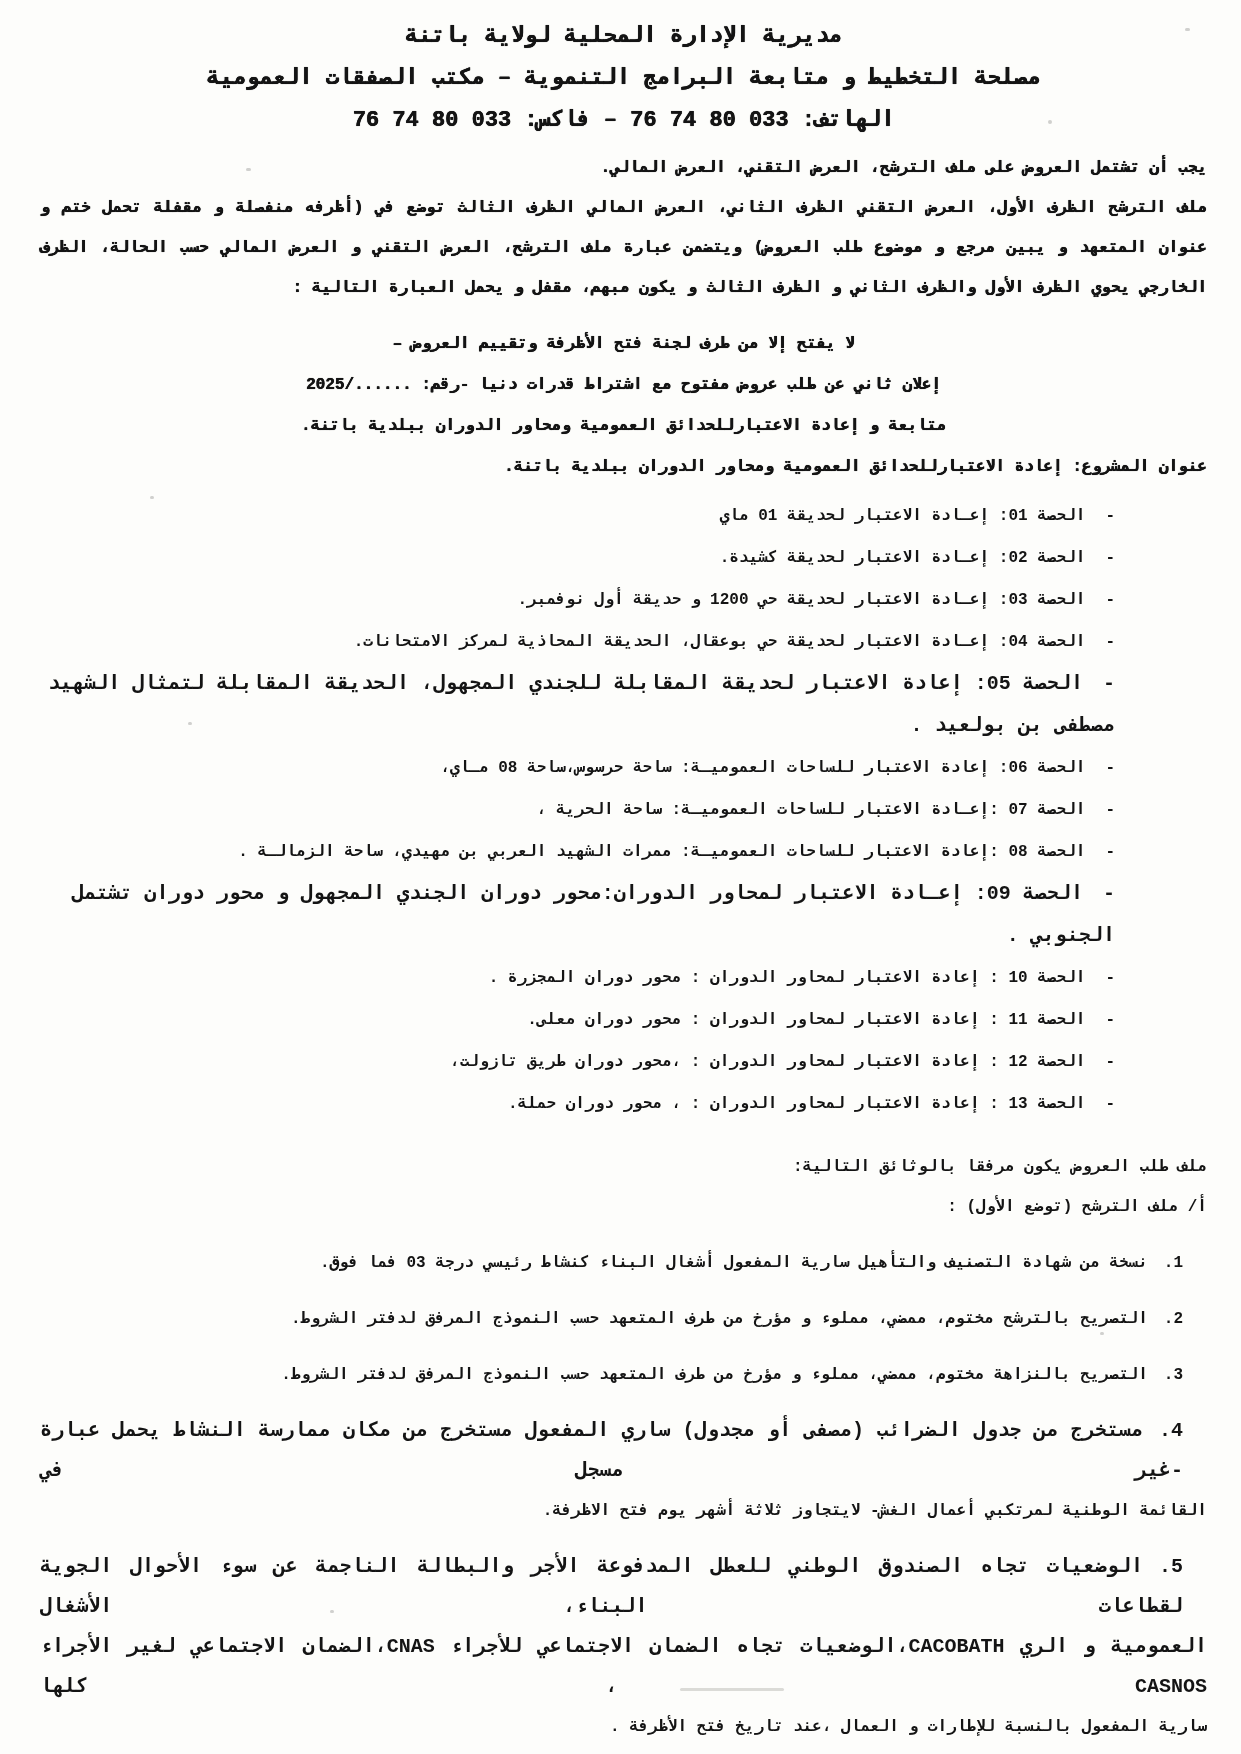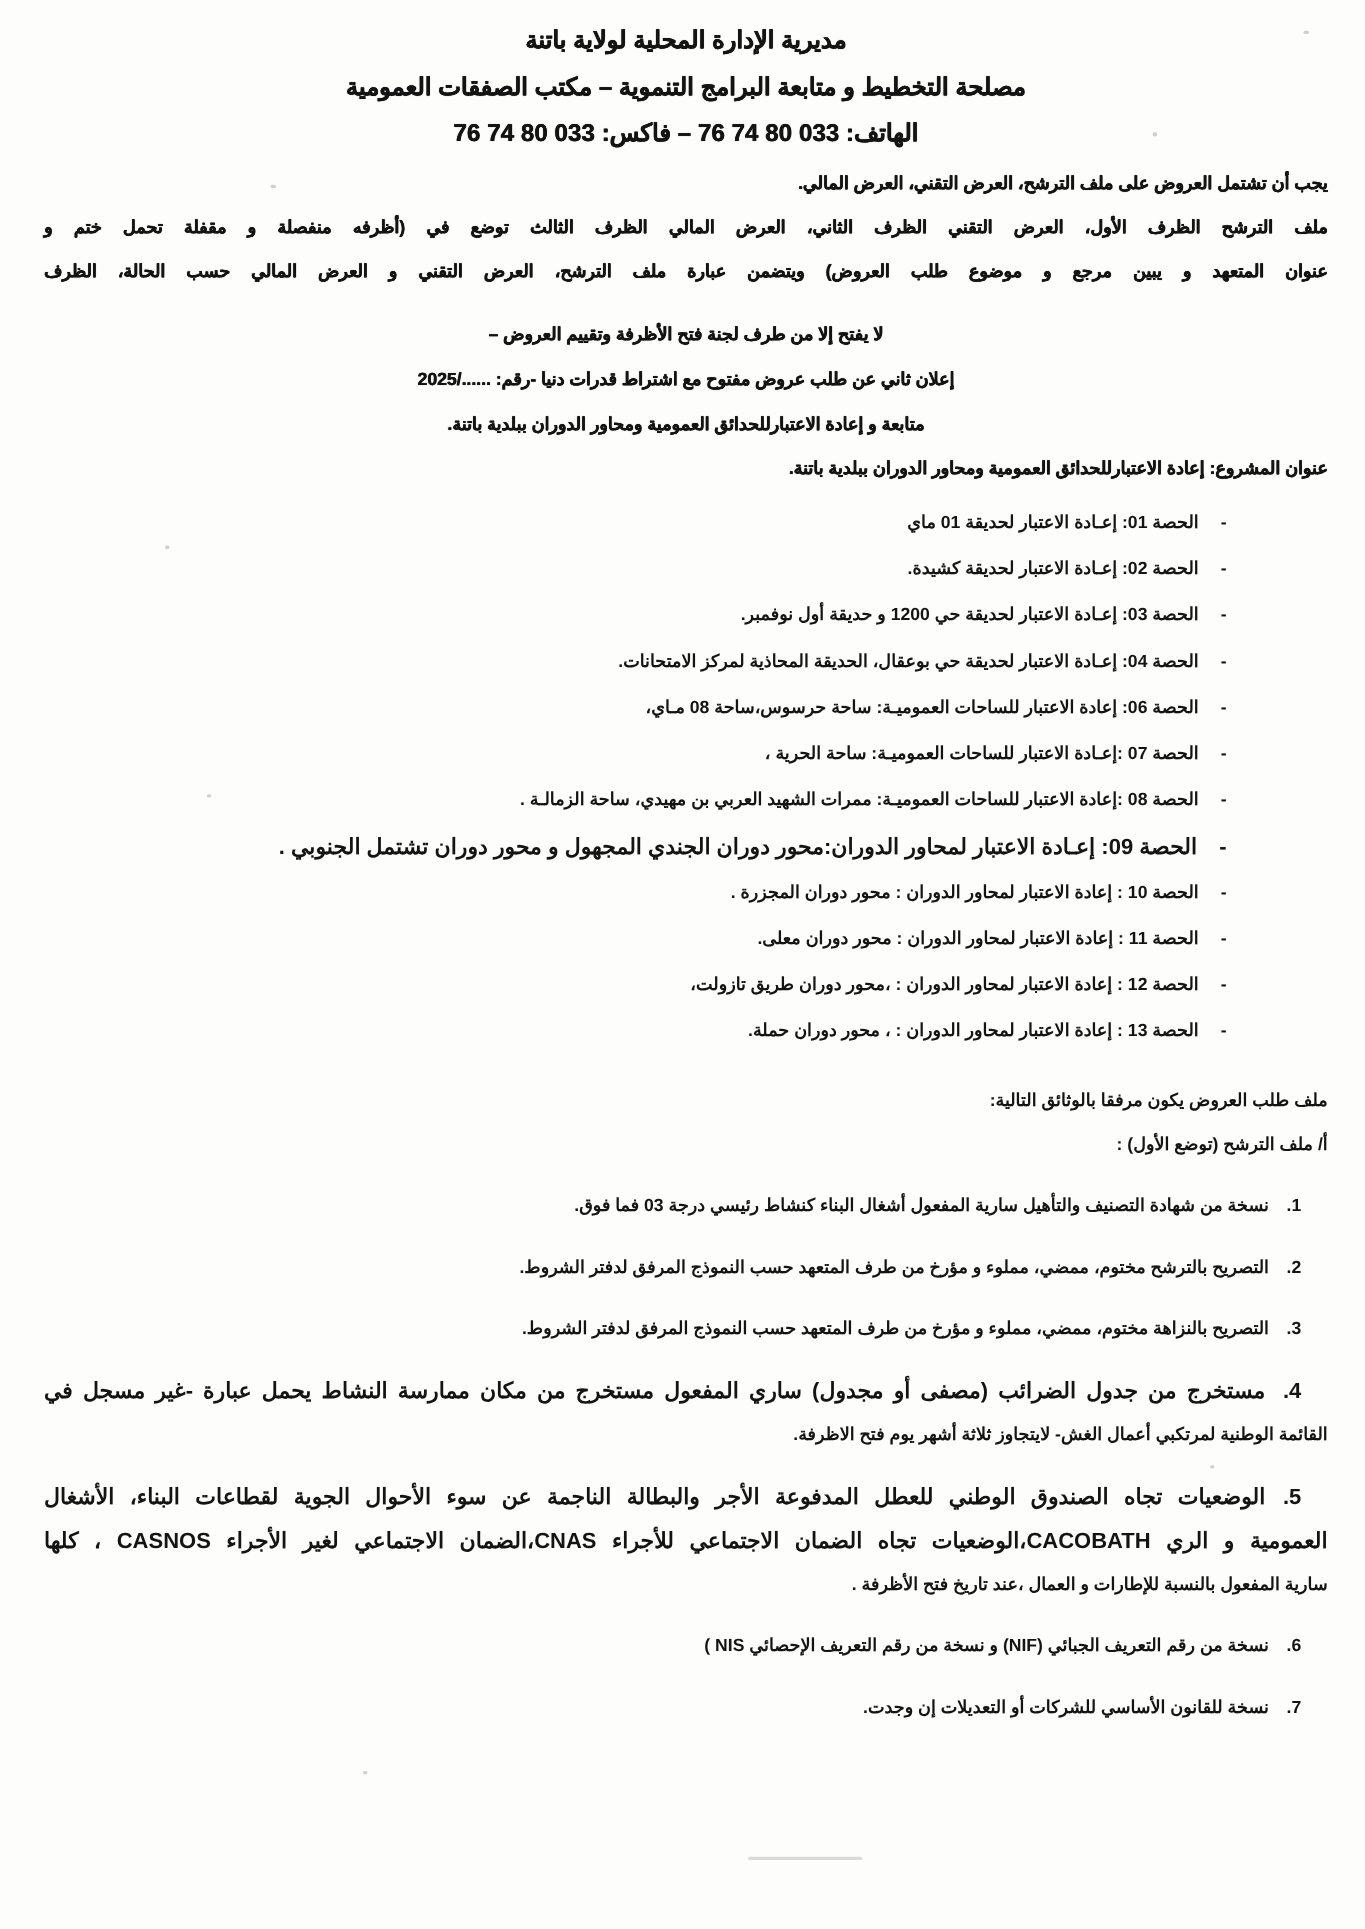--- a/index.html
+++ b/index.html
@@ -4,21 +4,21 @@
 <style>
   html,body{margin:0;padding:0;background:#e8e8e6;}
   .page{
     position:relative;
     width:1241px;height:1754px;
     margin:0 auto;
     background:#fdfdfb;
     overflow:hidden;
     box-sizing:border-box;
     padding:16px 34px 0 40px;
-    font-family:Liberation Sans, sans-serif;
+    font-family:Liberation Mono, monospace;
     color:#141414;
     direction:rtl;
   }
   .line{
     direction:rtl;
     text-align:right;
     font-size:16px;
     font-weight:700;
     line-height:40px;
     white-space:normal;
@@ -51,34 +51,36 @@
 
   <div class="line hdr xb">مديرية الإدارة المحلية لولاية باتنة</div>
   <div class="line hdr xb">مصلحة التخطيط و متابعة البرامج التنموية – مكتب الصفقات العمومية</div>
   <div class="line hdr xb">الهاتف: 033 80 74 76 – فاكس: 033 80 74 76</div>
 
   <div class="sp6"></div>
 
   <div class="line xb">يجب أن تشتمل العروض على ملف الترشح، العرض التقني، العرض المالي.</div>
   <div class="line just xb">ملف الترشح الظرف الأول، العرض التقني الظرف الثاني، العرض المالي الظرف الثالث توضع في (أظرفه منفصلة و مقفلة تحمل ختم و</div>
   <div class="line just xb">عنوان المتعهد و يبين مرجع و موضوع طلب العروض) ويتضمن عبارة ملف الترشح، العرض التقني و العرض المالي حسب الحالة، الظرف</div>
+  <div class="line xb">الخارجي يحوي الظرف الأول والظرف الثاني و الظرف الثالث و يكون مبهم، مقفل و يحمل العبارة التالية :</div>
 
   <div class="sp16"></div>
 
   <div class="line ctr xb">لا يفتح إلا من طرف لجنة فتح الأظرفة وتقييم العروض –</div>
   <div class="line ctr xb">إعلان ثاني عن طلب عروض مفتوح مع اشتراط قدرات دنيا -رقم: ....../2025</div>
   <div class="line ctr xb">متابعة و إعادة الاعتبارللحدائق العمومية ومحاور الدوران ببلدية باتنة.</div>
   <div class="line xb">عنوان المشروع: إعادة الاعتبارللحدائق العمومية ومحاور الدوران ببلدية باتنة.</div>
 
   <div class="sp8"></div>
 
   <div class="line lotline"><span class="lot-dash">-</span><span>الحصة 01: إعـادة الاعتبار لحديقة 01 ماي</span></div>
   <div class="line lotline"><span class="lot-dash">-</span><span>الحصة 02: إعـادة الاعتبار لحديقة كشيدة.</span></div>
   <div class="line lotline"><span class="lot-dash">-</span><span>الحصة 03: إعـادة الاعتبار لحديقة حي 1200 و حديقة أول نوفمبر.</span></div>
   <div class="line lotline"><span class="lot-dash">-</span><span>الحصة 04: إعـادة الاعتبار لحديقة حي بوعقال، الحديقة المحاذية لمركز الامتحانات.</span></div>
+  <div class="line lotline tight"><span class="lot-dash">-</span><span>الحصة 05: إعادة الاعتبار لحديقة المقابلة للجندي المجهول، الحديقة المقابلة لتمثال الشهيد مصطفى بن بولعيد .</span></div>
   <div class="line lotline"><span class="lot-dash">-</span><span>الحصة 06: إعادة الاعتبار للساحات العموميـة: ساحة حرسوس،ساحة 08 مـاي،</span></div>
   <div class="line lotline"><span class="lot-dash">-</span><span>الحصة 07 :إعـادة الاعتبار للساحات العموميـة: ساحة الحرية ،</span></div>
   <div class="line lotline"><span class="lot-dash">-</span><span>الحصة 08 :إعادة الاعتبار للساحات العموميـة: ممرات الشهيد العربي بن مهيدي، ساحة الزمالـة .</span></div>
   <div class="line lotline tight"><span class="lot-dash">-</span><span>الحصة 09: إعـادة الاعتبار لمحاور الدوران:محور دوران الجندي المجهول و محور دوران تشتمل الجنوبي .</span></div>
   <div class="line lotline"><span class="lot-dash">-</span><span>الحصة 10 : إعادة الاعتبار لمحاور الدوران : محور دوران المجزرة .</span></div>
   <div class="line lotline"><span class="lot-dash">-</span><span>الحصة 11 : إعادة الاعتبار لمحاور الدوران : محور دوران معلى.</span></div>
   <div class="line lotline"><span class="lot-dash">-</span><span>الحصة 12 : إعادة الاعتبار لمحاور الدوران : ،محور دوران طريق تازولت،</span></div>
   <div class="line lotline"><span class="lot-dash">-</span><span>الحصة 13 : إعادة الاعتبار لمحاور الدوران : ، محور دوران حملة.</span></div>
 
   <div class="sp22"></div>

